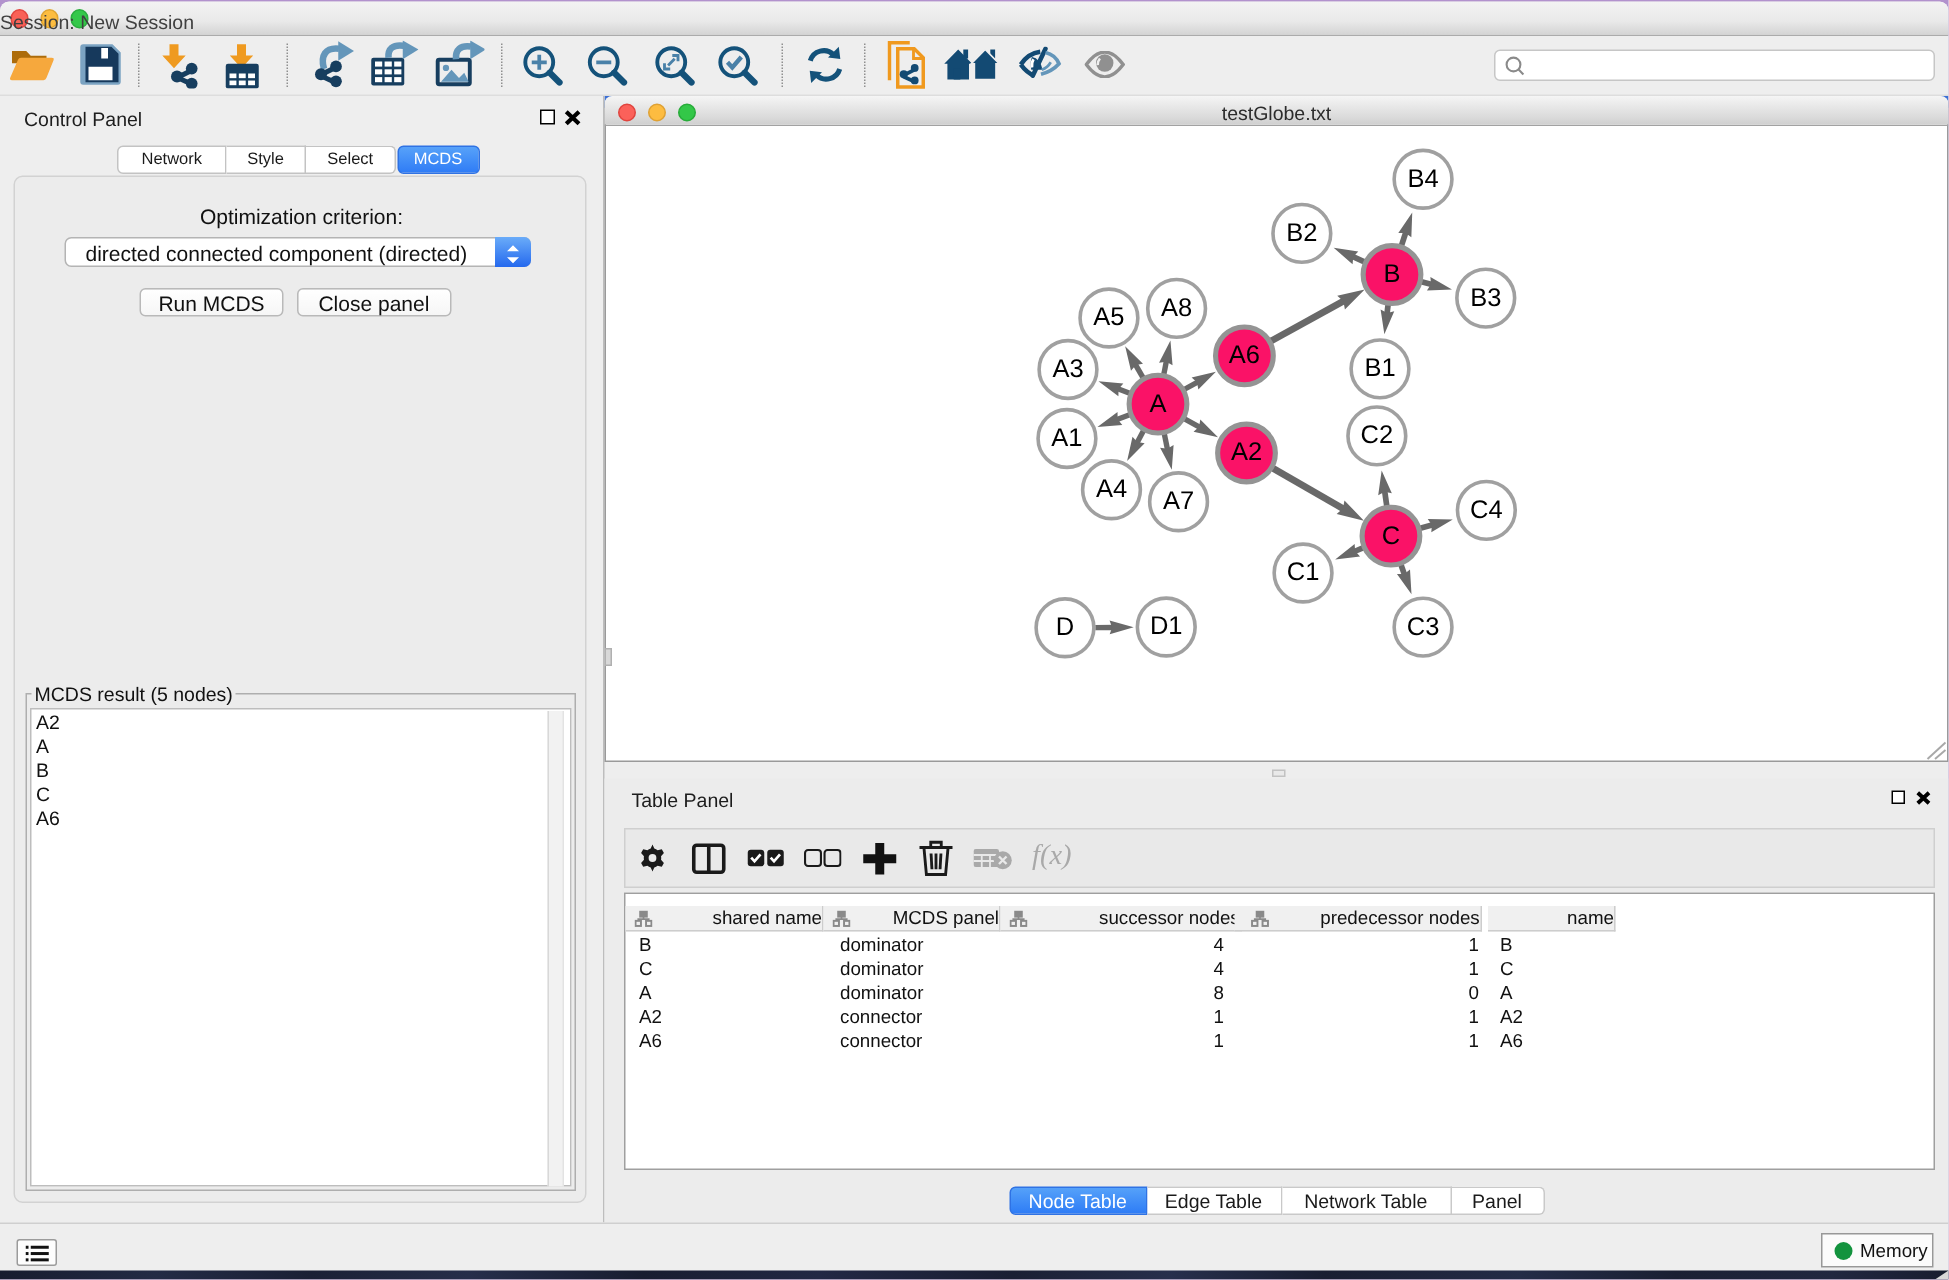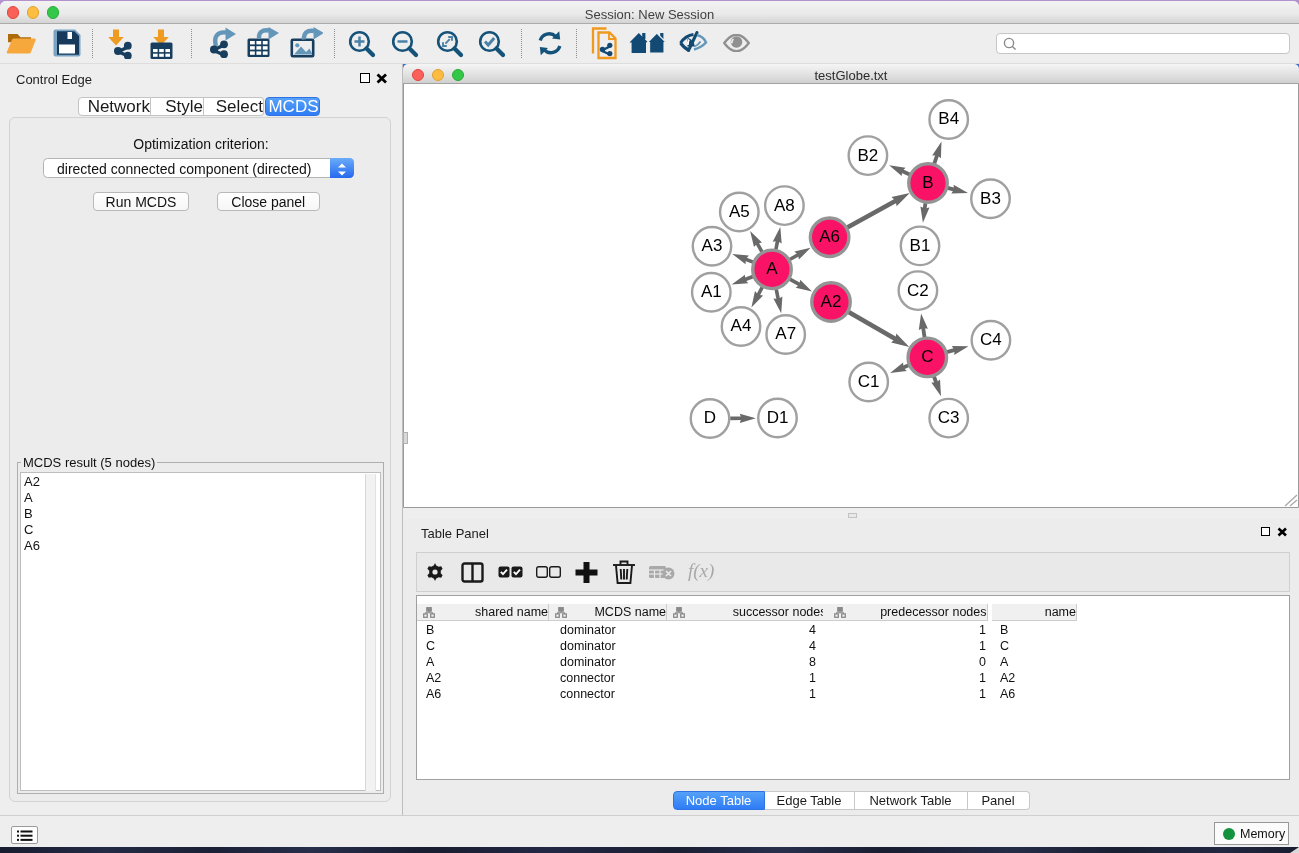--- a/index.html
+++ b/index.html
@@ -2,30 +2,30 @@
 <html><head>
 <meta charset="utf-8">
 <style>
 *{margin:0;padding:0;box-sizing:border-box}
 html,body{width:1299px;height:853px;overflow:hidden}
 body{font-family:"Liberation Sans",sans-serif;background:#b292cd;position:relative}
 .abs{position:absolute}
 .win{position:absolute;left:0;top:1px;width:1299px;height:847px;background:#eeeeee;border-radius:6px 6px 0 0;overflow:hidden}
 .titlebar{position:absolute;left:0;top:1px;width:1299px;height:23px;background:linear-gradient(#f3f3f3,#e9e9e9 60%,#d4d4d4);border-bottom:1px solid #ababab;border-radius:6px 6px 0 0}
 .tl{position:absolute;border-radius:50%;width:12.5px;height:12.5px;top:6.2px}
-.title-text{position:absolute;width:100%;text-align:center;top:6.5px;font-size:13px;color:#404040}
+.title-text{position:absolute;width:100%;top:6.5px;font-size:13px;color:#404040}
 .toolbar{position:absolute;left:0;top:24px;width:1299px;height:40px;background:#eeeeee;border-bottom:1px solid #dddddd}
 .sep{position:absolute;top:29px;height:29px;width:0;border-left:1px dotted #8f8f8f}
 .searchbox{position:absolute;left:996px;top:33px;width:294px;height:21px;background:#fff;border:1px solid #c6c6c6;border-radius:4px}
 
 .leftpanel{position:absolute;left:0;top:64px;width:402px;height:751px;background:#eeeeee}
 .vdivider{position:absolute;left:402px;top:64px;width:1px;height:751px;background:#bdbdbd}
 .paneltitle{font-size:13px;color:#1d1d1d}
 .sqicon{position:absolute;width:10px;height:10px;border:1.6px solid #000;background:#fff}
-.tab{position:absolute;top:0;height:19px;background:#fff;border:1px solid #c3c3c3;font-size:17px;color:#1a1a1a;text-align:right;line-height:17px}
+.tab{position:absolute;top:0;height:19px;background:#fff;border:1px solid #c3c3c3;font-size:11px;color:#1a1a1a;text-align:center;line-height:17px}
 .bigpanel{position:absolute;left:9px;top:117px;width:382px;height:685px;background:#ececec;border:1px solid #d2d2d2;border-radius:6px}
 .btn{position:absolute;background:linear-gradient(#ffffff,#f6f6f6);border:1px solid #b9b9b9;border-radius:4px;font-size:14px;color:#111;text-align:center}
 
 .netwin{position:absolute;left:403px;top:64px;width:896px;height:444px;background:#fff;border:1px solid #9a9a9a;border-radius:5px 5px 0 0}
 .nettitle{position:absolute;left:0;top:0;width:100%;height:20px;background:linear-gradient(#f5f5f5,#dcdcdc 70%,#d0d0d0);border-bottom:1px solid #a2a2a2;border-radius:5px 5px 0 0}
 .ntl{position:absolute;width:12px;height:12px;border-radius:50%;top:4px}
 
 .tablepanel{position:absolute;left:403px;top:519px;width:896px;height:296px;background:#ececec}
 .tptoolbar{position:absolute;left:13px;top:33px;width:874px;height:40px;background:#e9e9e9;border:1px solid #cfcfcf}
 .tbl{position:absolute;left:13px;top:76px;width:874px;height:185px;background:#fff;border:1px solid #9f9f9f}
@@ -191,40 +191,40 @@
 <path d="M15.5,15.5 Q19.5,14 21.5,10.5" stroke-width="1.8"></path>
 </g>
 </svg>
 <svg class="abs" style="left:723px;top:34px" width="27" height="18" viewBox="0 0 27 18">
 <path d="M1.2,9 Q13.5,-7.5 25.8,9 Q13.5,25.5 1.2,9 z" fill="none" stroke="#909090" stroke-width="2.3"></path>
 <circle cx="13.5" cy="8" r="5.8" fill="#909090"></circle>
 <path d="M10.3,5 q-1.6,1.8 -1.5,4.4" stroke="#eeeeee" stroke-width="1.7" fill="none"></path>
 </svg>
 <div class="leftpanel"></div>
 <div class="vdivider"></div>
-<div class="abs paneltitle" style="left:16px;top:72px">Control Edge</div>
+<div class="abs paneltitle" style="left:16px;top:72px">Control Panel</div>
 <div class="sqicon" style="left:360px;top:73px"></div>
 <svg class="abs" style="left:376px;top:73px" width="12" height="11">
     <path d="M1.5,1.5 L10,9.5 M10,1.5 L1.5,9.5" stroke="#000" stroke-width="2.8"></path>
   </svg>
 <div class="tab" style="top:97px;left:78px;width:73px;border-radius:4px 0 0 4px">Network</div>
 <div class="tab" style="top:97px;left:151px;width:53px;border-left:0">Style</div>
 <div class="tab" style="top:97px;left:204px;width:60px;border-left:0;border-radius:0 4px 4px 0">Select</div>
 <div class="tab" style="top:97px;left:264.5px;width:55px;background:linear-gradient(#57a2f9,#2f7cf6);border:1px solid #2f72e4;border-radius:4px;color:#fff">MCDS</div>
 <div class="bigpanel"></div>
 <div class="abs" style="left:0;top:136px;width:402px;text-align:center;font-size:14px;color:#111">Optimization criterion:</div>
 <div class="abs" style="left:43px;top:158px;width:311px;height:20px;background:#fff;border:1px solid #b4b4b4;border-radius:4.5px">
 <span style="position:absolute;left:13px;top:1.5px;font-size:14px;color:#111">directed connected component (directed)</span>
 <span style="position:absolute;right:-1px;top:-1px;width:24px;height:20px;background:linear-gradient(#6aacf9,#2569ee);border-radius:0 4.5px 4.5px 0"></span>
 <svg style="position:absolute;right:5px;top:2.5px" width="12" height="15">
       <path d="M2,5.5 L6,1.5 L10,5.5 z M2,9.5 L6,13.5 L10,9.5 z" fill="#fff"></path>
     </svg>
 </div>
 <div class="btn" style="left:93px;top:191.5px;width:96px;height:19.5px;line-height:18px">Run MCDS</div>
-<div class="btn" style="left:217px;top:191.5px;width:102.5px;height:19.5px;line-height:18px">Close panel</div>
+<div class="btn" style="left:198px;top:191.5px;width:102.5px;height:19.5px;line-height:18px">Close panel</div>
 <div class="abs" style="left:17px;top:462px;width:367px;height:331.5px;border:1px solid #aeaeae"></div>
 <div class="abs" style="left:21px;top:455px;font-size:13px;color:#111;background:#ececec;padding:0 2px">MCDS result (5 nodes)</div>
 <div class="abs" style="left:20px;top:471.5px;width:361px;height:319.5px;background:#fff;border:1px solid #bdbdbd">
 <div style="position:absolute;left:3px;top:1px;font-size:13px;color:#111;line-height:16.2px">A2<br>A<br>B<br>C<br>A6</div>
 <div style="position:absolute;right:4px;top:1px;width:11px;height:317.5px;background:#f2f2f2;border-left:1px solid #d8d8d8;border-right:1px solid #e3e3e3"></div>
 </div>
 
 <div class="netwin"></div>
 <svg class="abs" style="left:403px;top:64px" width="8" height="8">
     <path d="M0,0 h8 l-8,8 z" fill="#3b6fd4"></path>
@@ -389,21 +389,21 @@
 <div class="tbl"></div>
 <div class="hdrcell" style="left:13.5px;width:132.5px;top:85px">shared name</div>
 <svg class="abs" style="left:19.5px;top:88px" width="12" height="11" viewBox="0 0 12 11">
       <g fill="none" stroke="#8a8a8a" stroke-width="1.3">
         <rect x="3.8" y="0.7" width="4.4" height="3.4" fill="#8a8a8a"></rect>
         <rect x="0.7" y="6.9" width="3.6" height="3.4"></rect>
         <rect x="7.7" y="6.9" width="3.6" height="3.4"></rect>
         <path d="M6,4.1 v1.6 M2.5,6.9 v-1.2 h7 v1.2" stroke-width="1.1"></path>
       </g>
     </svg>
-<div class="hdrcell" style="left:146px;width:118px;top:85px">MCDS name</div>
+<div class="hdrcell" style="left:146px;width:118px;top:85px">MCDS panel</div>
 <svg class="abs" style="left:152px;top:88px" width="12" height="11" viewBox="0 0 12 11">
       <g fill="none" stroke="#8a8a8a" stroke-width="1.3">
         <rect x="3.8" y="0.7" width="4.4" height="3.4" fill="#8a8a8a"></rect>
         <rect x="0.7" y="6.9" width="3.6" height="3.4"></rect>
         <rect x="7.7" y="6.9" width="3.6" height="3.4"></rect>
         <path d="M6,4.1 v1.6 M2.5,6.9 v-1.2 h7 v1.2" stroke-width="1.1"></path>
       </g>
     </svg>
 <div class="hdrcell" style="left:264px;width:160.5px;top:85px">successor nodes</div>
 <svg class="abs" style="left:270px;top:88px" width="12" height="11" viewBox="0 0 12 11">

